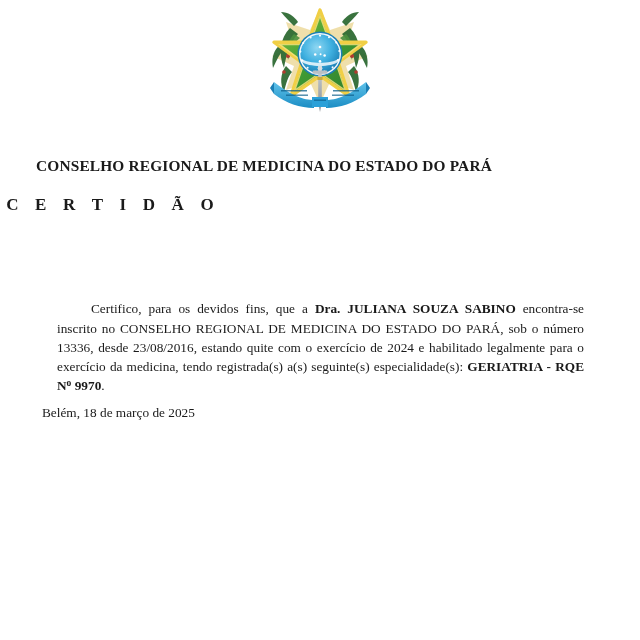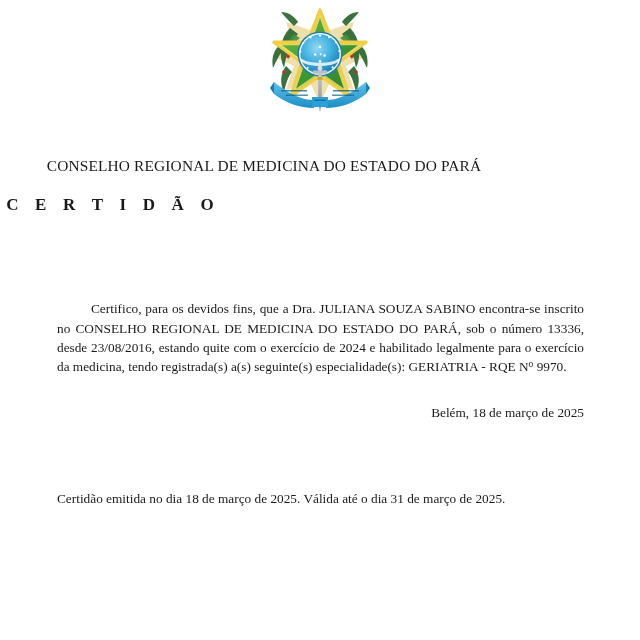--- a/index.html
+++ b/index.html
@@ -40,21 +40,21 @@
 
   
   .org-title {
     position: absolute;
     top: 157px;
     left: 0;
     width: 528px;
     text-align: center;
     font-size: 15.4px;
     letter-spacing: 0.15px;
-    font-weight: 400;
+    font-weight: 700;
     white-space: nowrap;
   }
   .doc-title {
     position: absolute;
     top: 195px;
     left: 0;
     width: 640px;
     text-align: left;
     font-size: 17px;
     font-weight: bold;
@@ -68,34 +68,34 @@
     top: 286px;
     left: 57px;
     width: 527px;
     font-size: 13.3px;
     line-height: 19.2px;
     text-align: justify;
     text-justify: inter-word;
     text-indent: 34px;
     hyphens: none;
   }
-  .body-par b { font-weight: normal; }
+  .body-par b { font-weight: bold; }
   .sup-o {
     font-size: 0.72em;
     vertical-align: 0.42em;
     line-height: 0;
   }
 
   
   .place-date {
     position: absolute;
     top: 403px;
-    left: 57px;
-    width: 527px;
-    text-align: right;
+    left: 42px;
+    width: 527px;
+    text-align: left;
     font-size: 13.3px;
     line-height: 19px;
   }
 
   
   .validity {
     position: absolute;
     top: 489px;
     left: 57px;
     width: 527px;
@@ -224,16 +224,15 @@
   </div>
 
   <div class="org-title">CONSELHO REGIONAL DE MEDICINA DO ESTADO DO PARÁ</div>
 
   <div class="doc-title">C E R T I D Ã O</div>
 
   <p class="body-par"><span>Certifico, para os devidos fins, que a </span><b>Dra. JULIANA SOUZA SABINO</b><span> encontra-se inscrito no CONSELHO REGIONAL DE MEDICINA DO ESTADO DO PARÁ, sob o número 13336, desde 23/08/2016, estando quite com o exercício de 2024 e habilitado legalmente para o exercício da medicina, tendo registrada(s) a(s) seguinte(s) especialidade(s): </span><b>GERIATRIA - RQE N<span class="sup-o">o</span> 9970</b><span>.</span></p>
 
   <div class="place-date">Belém, 18 de março de 2025</div>
 
-  <div class="validity">Certidão emitida no dia 18 de março de 2025. Válida até o dia 31 de março de 2025.</div>
 
 
 </div>
 
 </body></html>

